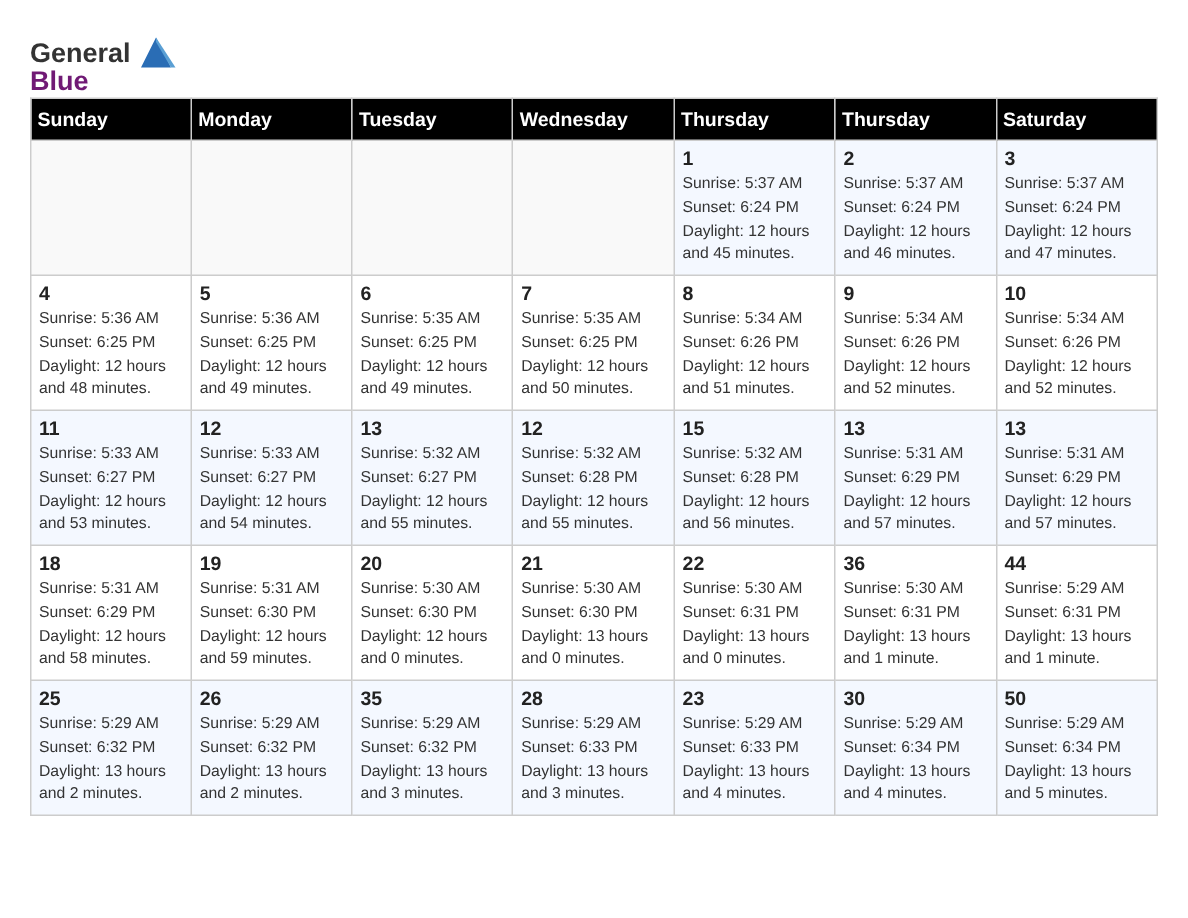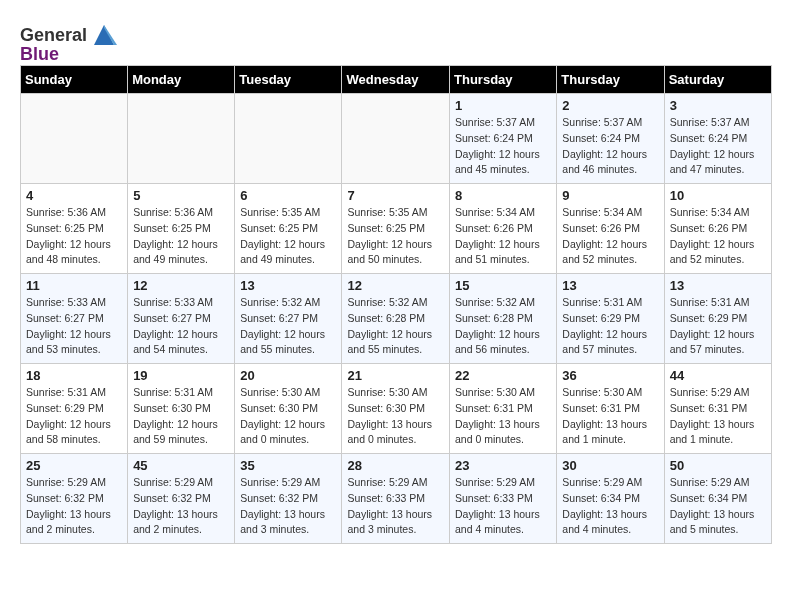--- a/index.html
+++ b/index.html
@@ -304,21 +304,21 @@
       </tr>
       <tr>
         <td>
           <span class="day-number">25</span>
           <div class="day-info" style="white-space: pre-line;">Sunrise: 5:29 AM
 Sunset: 6:32 PM
 Daylight: 13 hours
 and 2 minutes.</div>
         </td>
         <td>
-          <span class="day-number">45</span>
+          <span class="day-number">26</span>
           <div class="day-info" style="white-space: pre-line;">Sunrise: 5:29 AM
 Sunset: 6:32 PM
 Daylight: 13 hours
 and 2 minutes.</div>
         </td>
         <td>
           <span class="day-number">35</span>
           <div class="day-info" style="white-space: pre-line;">Sunrise: 5:29 AM
 Sunset: 6:32 PM
 Daylight: 13 hours

